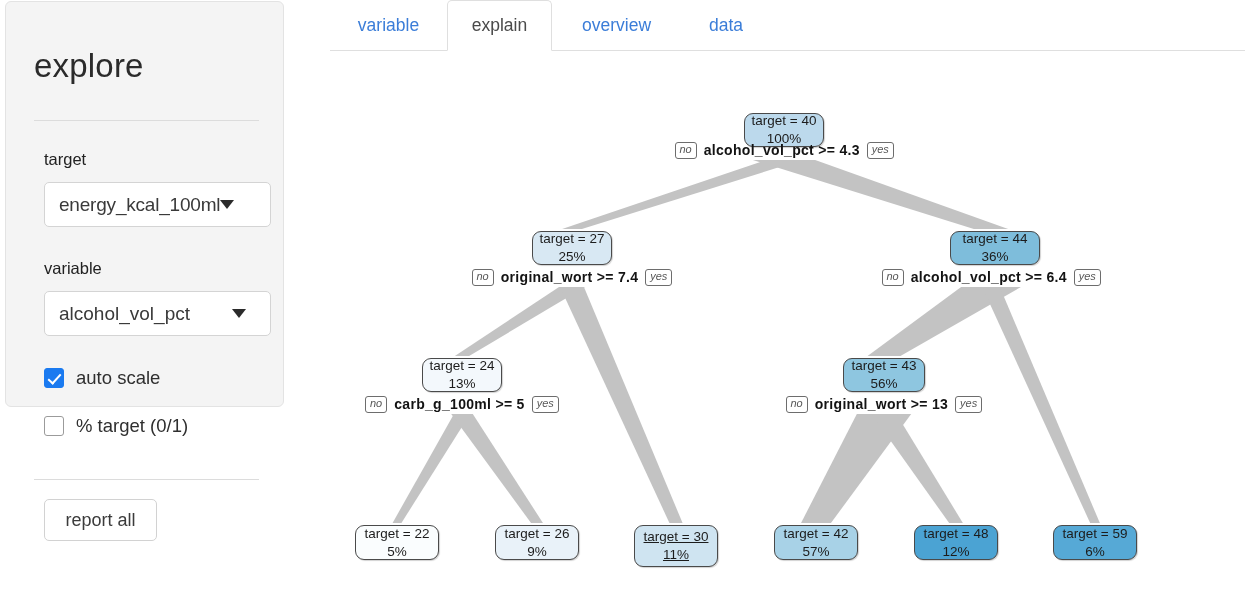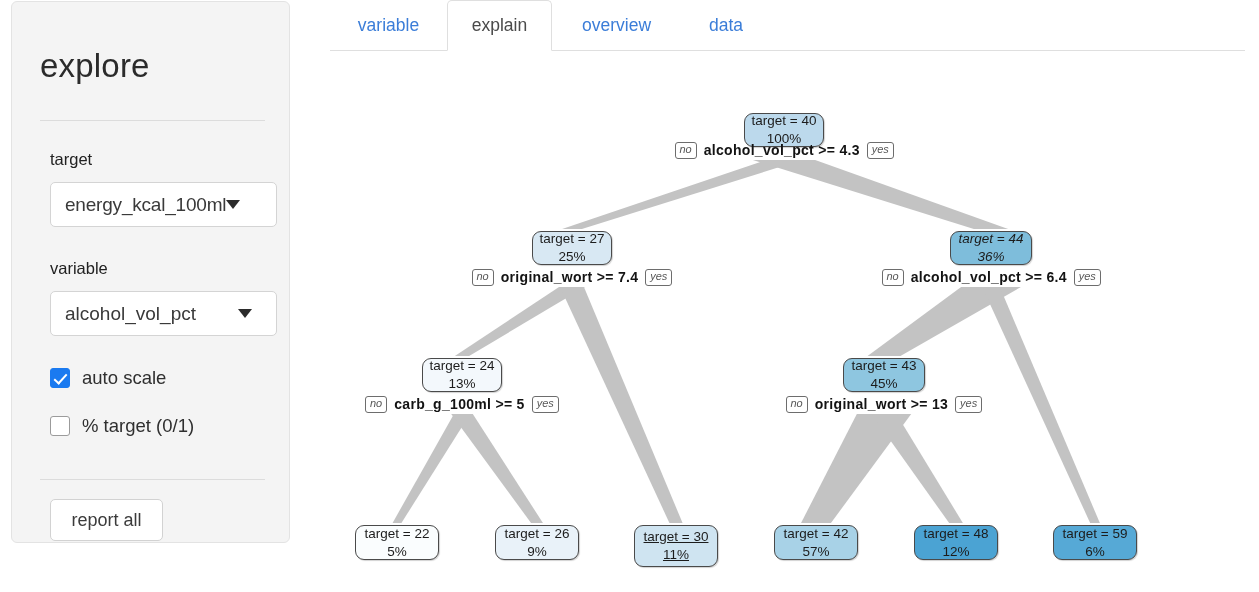--- a/index.html
+++ b/index.html
@@ -7,22 +7,22 @@
     margin: 0; padding: 0;
     width: 1259px; height: 592px;
     background: #ffffff;
     font-family: "Liberation Sans", sans-serif;
     overflow: hidden;
   }
   #app { position: relative; width: 1259px; height: 592px; }
 
   
   #sidebar {
-    position: absolute; left: 11px; top: 1px;
-    width: 279px; height: 542px;
+    position: absolute; left: 5px; top: 1px;
+    width: 279px; height: 406px;
     background: #f4f4f4;
     border: 1px solid #e3e3e3;
     border-radius: 6px;
     padding-left: 27px;
   }
   #explore-title {
     position: absolute; left: 28px; top: 45px;
     font-size: 33px; color: #2b2b2b; font-weight: 400;
     letter-spacing: .2px;
   }
@@ -221,31 +221,31 @@
       </svg>
     <div id="tree-nodes">
         <div class="node-box" style="left: 414px; top: 62px; width: 80px; height: 34px; background: rgb(188, 217, 236);">
           <span>target = 40</span>
           <span>100%</span>
         </div>
         <div class="node-box" style="left: 202px; top: 180px; width: 80px; height: 34px; background: rgb(216, 232, 243);">
           <span>target = 27</span>
           <span>25%</span>
         </div>
-        <div class="node-box" style="left: 620px; top: 180px; width: 82px; height: 34px; background: rgb(126, 189, 219); font-style: italic;">
+        <div class="node-box" style="left: 620px; top: 180px; width: 90px; height: 34px; background: rgb(126, 189, 219);">
           <span>target = 44</span>
           <span>36%</span>
         </div>
         <div class="node-box" style="left: 92px; top: 307px; width: 80px; height: 34px; background: rgb(243, 248, 252);">
           <span>target = 24</span>
           <span>13%</span>
         </div>
         <div class="node-box" style="left: 513px; top: 307px; width: 82px; height: 34px; background: rgb(142, 198, 224);">
           <span>target = 43</span>
-          <span>45%</span>
+          <span>56%</span>
         </div>
         <div class="node-box" style="left: 25px; top: 474px; width: 84px; height: 35px; background: rgb(250, 253, 254);">
           <span>target = 22</span>
           <span>5%</span>
         </div>
         <div class="node-box" style="left: 165px; top: 474px; width: 84px; height: 35px; background: rgb(233, 242, 249);">
           <span>target = 26</span>
           <span>9%</span>
         </div>
         <div class="node-box" style="left: 304px; top: 474px; width: 84px; height: 42px; background: rgb(207, 228, 241); text-decoration: underline;">

